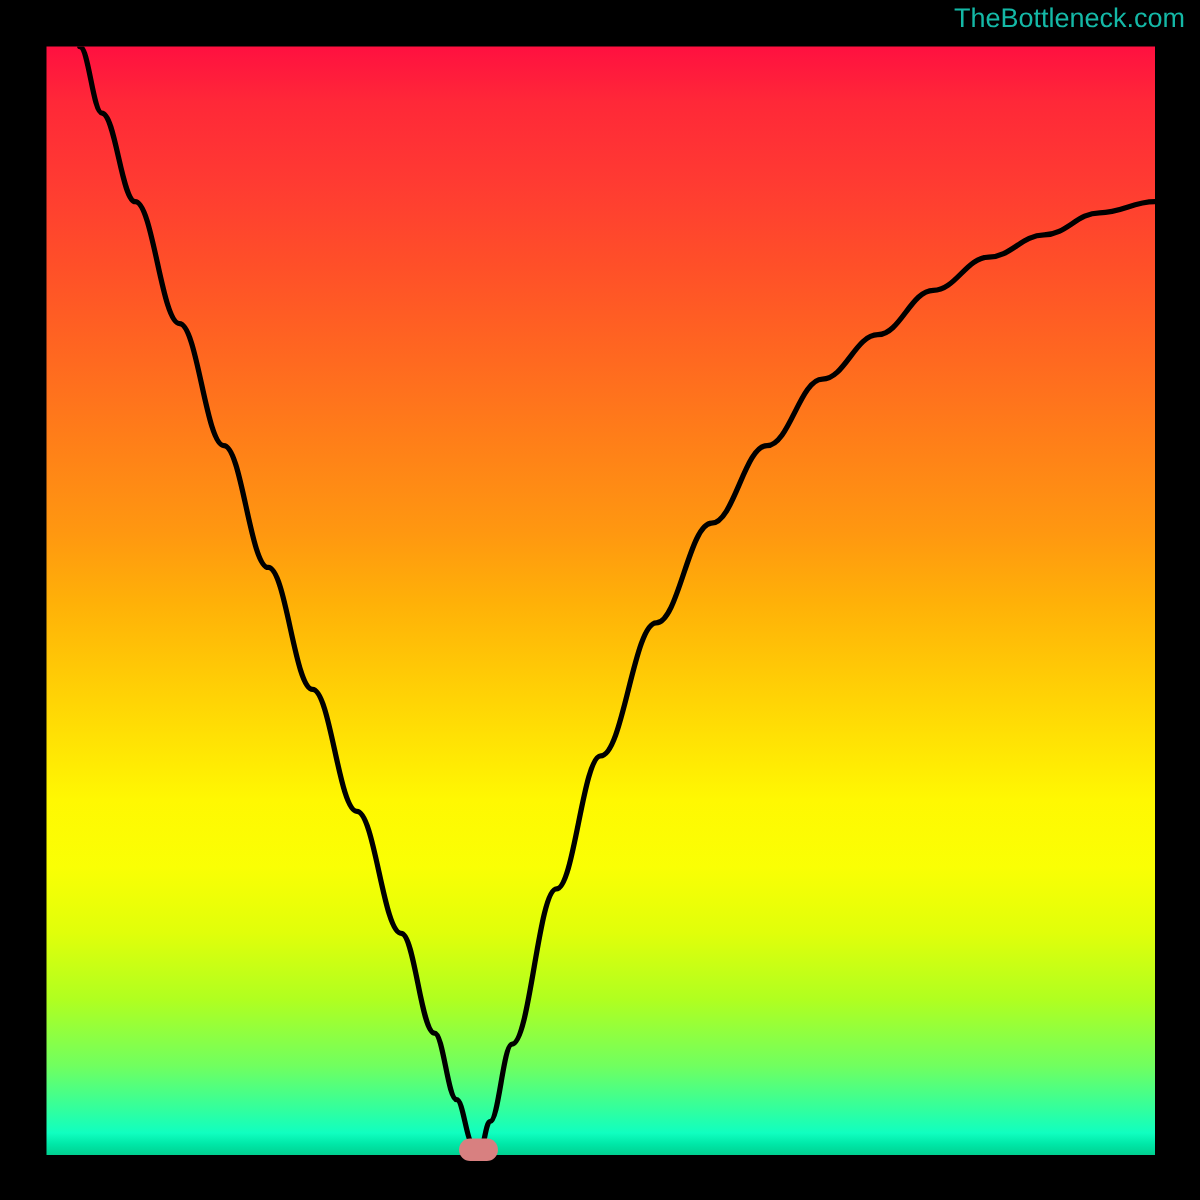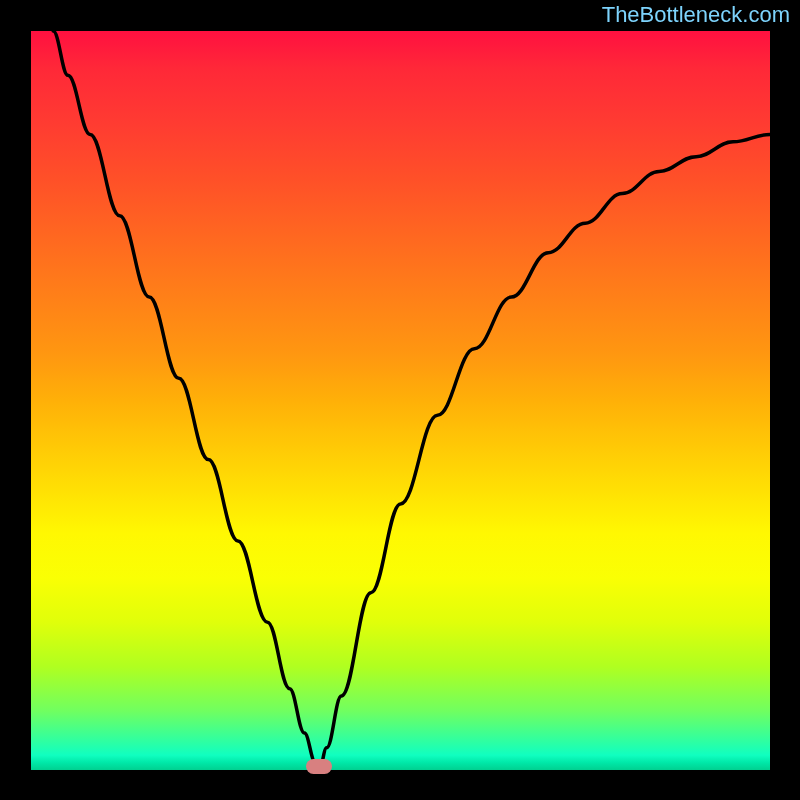--- a/index.html
+++ b/index.html
@@ -11,23 +11,23 @@
       width: 800px;
       height: 800px;
       background: #000;
       position: relative;
       overflow: hidden;
     }
     .watermark {
       position: absolute;
       top: 2px;
       right: 10px;
-      color: #7dd3fc;
+      color: #14b8a6;
       font-family: Arial, sans-serif;
-      font-size: 22px;
+      font-size: 18px;
       font-weight: 500;
       z-index: 10;
     }
     .plot-area {
       position: absolute;
       background: linear-gradient(to bottom,
         #ff1040 0%,
         #ff2838 5%,
         #ff3a32 12%,
         #ff5028 20%,

